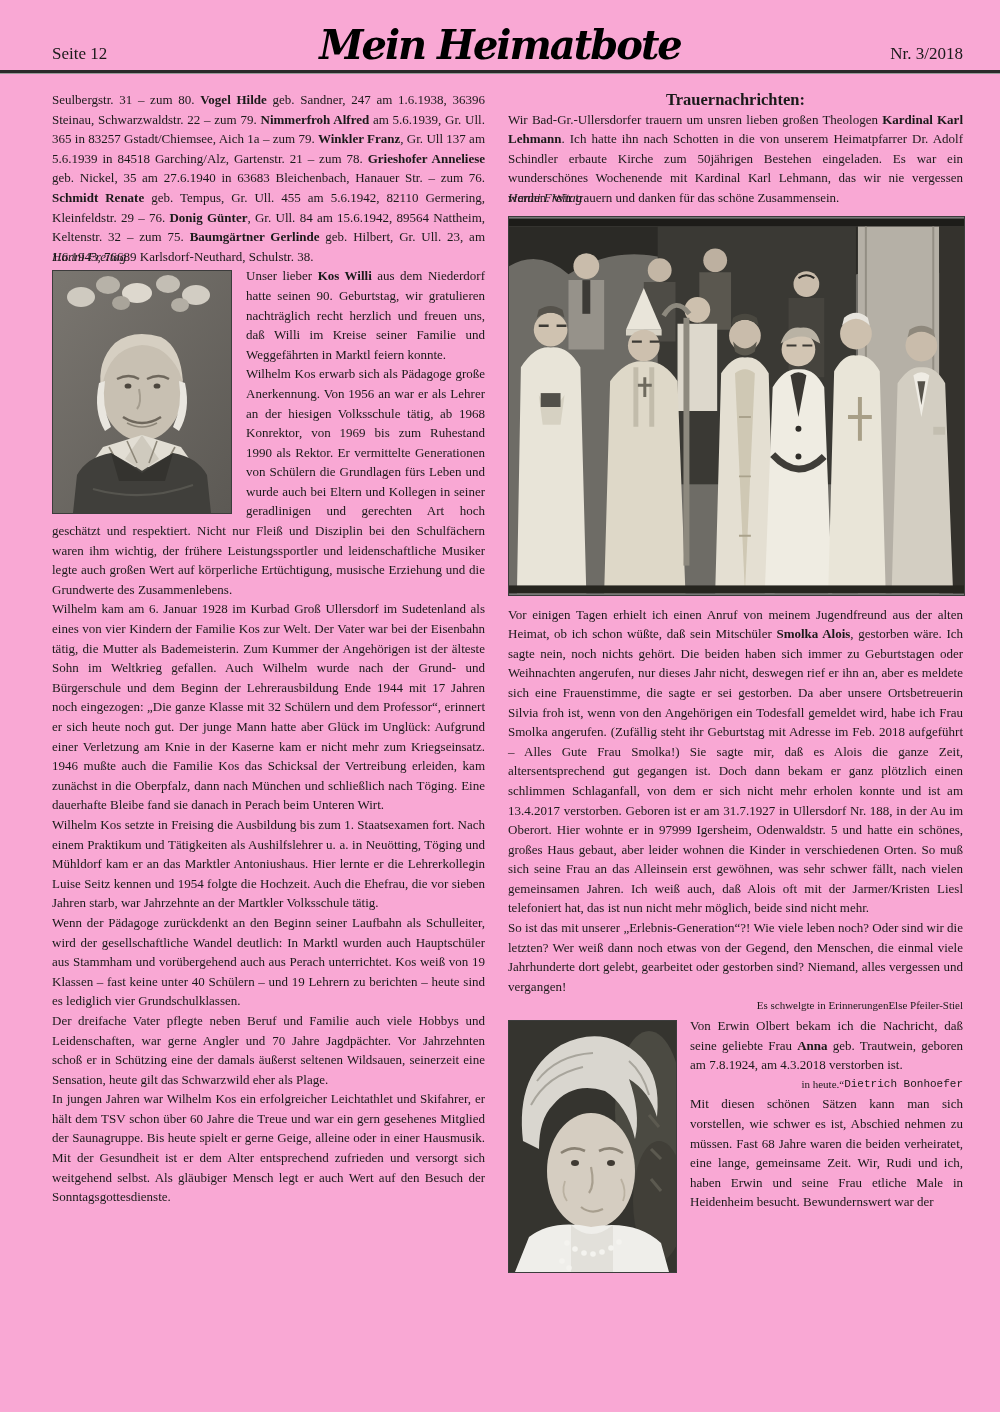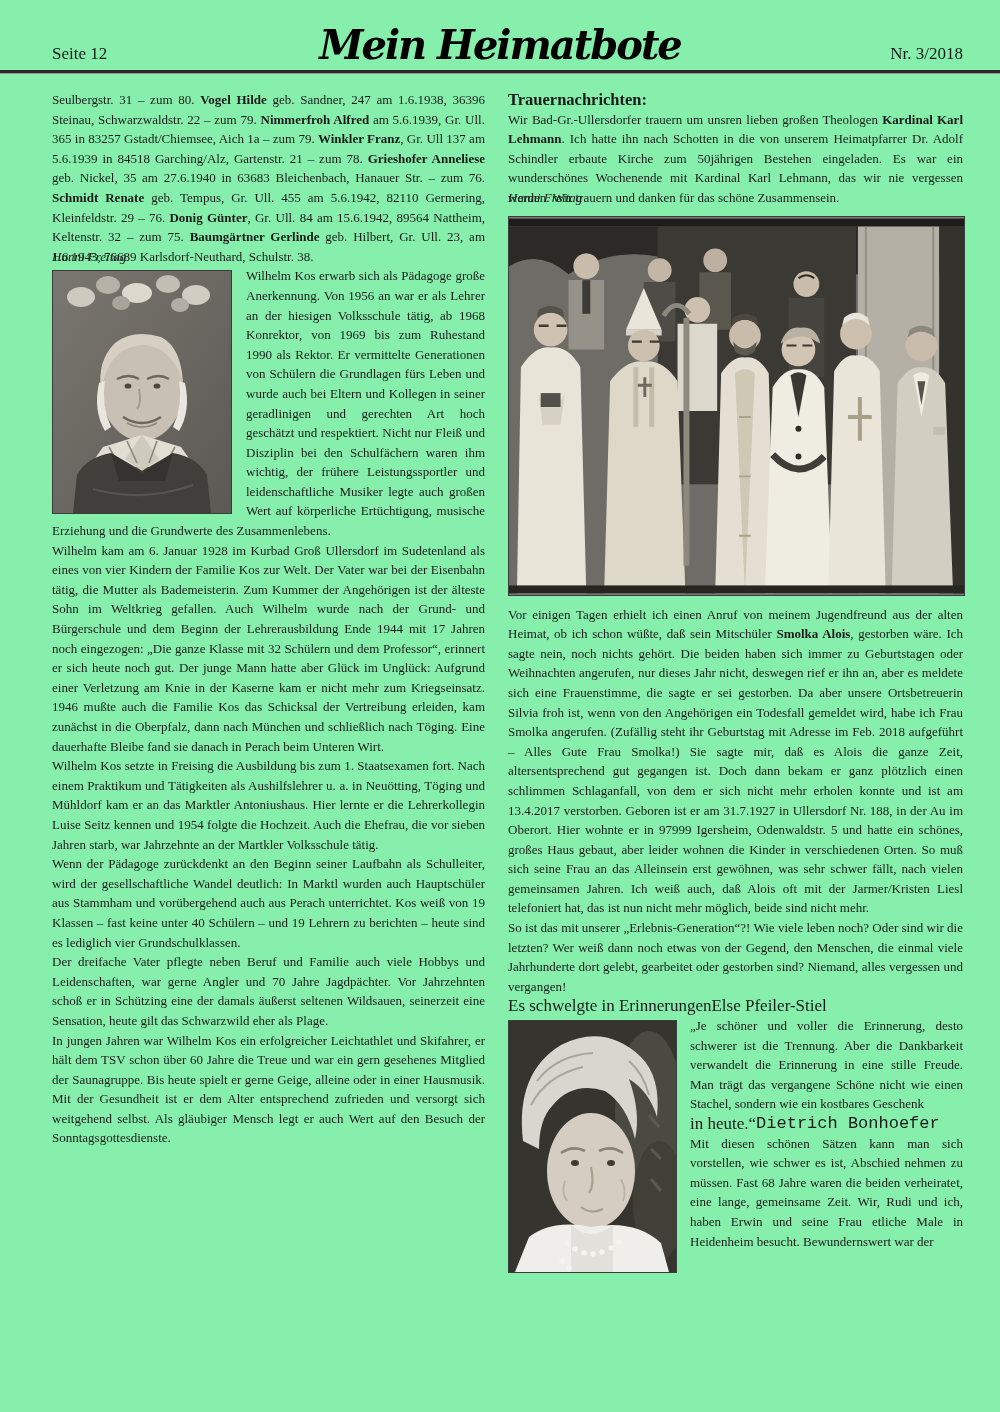--- a/index.html
+++ b/index.html
@@ -1,20 +1,20 @@
 <!DOCTYPE html>
 <html lang="de"><head>
 <meta charset="utf-8">
 <style>
   html,body{margin:0;padding:0;background:#e8e8e8;}
   .page{
     position:relative;
     width:1000px;height:1412px;
     margin:0 auto;
-    background:#86efac;
+    background:#f9a8d4;
     color:#1a1a1a;
     font-family:"Liberation Serif", serif;
     overflow:hidden;
   }
   
   .hdr{position:relative;height:74px;}
   .hdr-page{position:absolute;left:52px;bottom:10px;font-size:17px;}
   .hdr-issue{position:absolute;right:37px;bottom:10px;font-size:17px;margin-top:28px;}
   .masthead{
     position:absolute;left:0;right:0;top:24px;
@@ -30,24 +30,24 @@
   
   .cols{display:flex;padding:16px 37px 0 52px;gap:23px;}
   .col-l{width:433px;flex:0 0 433px;}
   .col-r{width:455px;flex:0 0 455px;}
   .t{
     font-size:13px;line-height:19.6px;
     text-align:justify;margin:0;
   }
   .b{font-weight:bold;}
   .sig-overlap{margin-top:-19.6px;font-style:italic;}
-  .split-line{display:flex;justify-content:flex-start;font-size:17px;line-height:19.6px;}
+  .split-line{display:flex;justify-content:flex-end;font-size:11px;line-height:19.6px;margin-left:40px;}
   .split-line .right{}
   .split-line.roman .right{font-style:normal;font-family:Liberation Mono, monospace;}
-  .headline{font-weight:bold;font-size:16.5px;line-height:19.6px;margin:0;text-align:left;}
+  .headline{font-weight:bold;font-size:16.5px;line-height:19.6px;margin:0;text-align:center;}
   
   .photo{border:1px solid #3c3c3c;background:#777;display:block;}
   .ph-kos{float:left;width:178px;height:242px;margin:4px 14px 4px 0;}
   .ph-group{width:455px;height:378px;margin:8px 0 9px 0;}
   .ph-anna{float:left;width:167px;height:251px;margin:4px 13px 4px 0;}
   svg{display:block;}
 </style>
 </head>
 <body>
 
@@ -108,20 +108,21 @@
               <path d="M89,164 L72,188 L89,200 L106,188 Z" fill="#cfcabe"></path>
               <path d="M56,176 L66,194 M74,170 L84,192 M104,170 L96,192 M122,176 L112,194" stroke="#8d8779" stroke-width="1.6"></path>
             </g>
 
             <path d="M20,242 L24,204 Q34,186 58,182 L89,200 L120,182 Q144,186 154,204 L158,242 Z" fill="#403f3b"></path>
             <path d="M58,182 L89,202 L120,182 L112,210 L66,210 Z" fill="#34332f"></path>
             <path d="M40,218 q50,14 100,-4" stroke="#56554f" stroke-width="2" fill="none"></path>
           </svg>
         </div>
 
+        <p class="t"><span>Unser lieber </span><span class="b">Kos Willi</span><span> aus dem Niederdorf hatte seinen 90. Geburtstag, wir gratulieren nachträglich recht herzlich und freuen uns, daß Willi im Kreise seiner Familie und Weggefährten in Marktl feiern konnte.</span></p>
         <p class="t">Wilhelm Kos erwarb sich als Pädagoge große Anerkennung. Von 1956 an war er als Lehrer an der hiesigen Volksschule tätig, ab 1968 Konrektor, von 1969 bis zum Ruhestand 1990 als Rektor. Er vermittelte Generationen von Schülern die Grundlagen fürs Leben und wurde auch bei Eltern und Kollegen in seiner geradlinigen und gerechten Art hoch geschätzt und respektiert. Nicht nur Fleiß und Disziplin bei den Schulfächern waren ihm wichtig, der frühere Leistungssportler und leidenschaftliche Musiker legte auch großen Wert auf körperliche Ertüchtigung, musische Erziehung und die Grundwerte des Zusammenlebens.</p>
         <p class="t">Wilhelm kam am 6. Januar 1928 im Kurbad Groß Ullersdorf im Sudetenland als eines von vier Kindern der Familie Kos zur Welt. Der Vater war bei der Eisenbahn tätig, die Mutter als Bademeisterin. Zum Kummer der Angehörigen ist der älteste Sohn im Weltkrieg gefallen. Auch Wilhelm wurde nach der Grund- und Bürgerschule und dem Beginn der Lehrerausbildung Ende 1944 mit 17 Jahren noch eingezogen: „Die ganze Klasse mit 32 Schülern und dem Professor“, erinnert er sich heute noch gut. Der junge Mann hatte aber Glück im Unglück: Aufgrund einer Verletzung am Knie in der Kaserne kam er nicht mehr zum Kriegseinsatz. 1946 mußte auch die Familie Kos das Schicksal der Vertreibung erleiden, kam zunächst in die Oberpfalz, dann nach München und schließlich nach Töging. Eine dauerhafte Bleibe fand sie danach in Perach beim Unteren Wirt.</p>
         <p class="t">Wilhelm Kos setzte in Freising die Ausbildung bis zum 1. Staatsexamen fort. Nach einem Praktikum und Tätigkeiten als Aushilfslehrer u. a. in Neuötting, Töging und Mühldorf kam er an das Marktler Antoniushaus. Hier lernte er die Lehrerkollegin Luise Seitz kennen und 1954 folgte die Hochzeit. Auch die Ehefrau, die vor sieben Jahren starb, war Jahrzehnte an der Martkler Volksschule tätig.</p>
         <p class="t">Wenn der Pädagoge zurückdenkt an den Beginn seiner Laufbahn als Schulleiter, wird der gesellschaftliche Wandel deutlich: In Marktl wurden auch Hauptschüler aus Stammham und vorübergehend auch aus Perach unterrichtet. Kos weiß von 19 Klassen – fast keine unter 40 Schülern – und 19 Lehrern zu berichten – heute sind es lediglich vier Grundschulklassen.</p>
         <p class="t">Der dreifache Vater pflegte neben Beruf und Familie auch viele Hobbys und Leidenschaften, war gerne Angler und 70 Jahre Jagdpächter. Vor Jahrzehnten schoß er in Schützing eine der damals äußerst seltenen Wildsauen, seinerzeit eine Sensation, heute gilt das Schwarzwild eher als Plage.</p>
         <p class="t">In jungen Jahren war Wilhelm Kos ein erfolgreicher Leichtathlet und Skifahrer, er hält dem TSV schon über 60 Jahre die Treue und war ein gern gesehenes Mitglied der Saunagruppe. Bis heute spielt er gerne Geige, alleine oder in einer Hausmusik. Mit der Gesundheit ist er dem Alter entsprechend zufrieden und versorgt sich weitgehend selbst. Als gläubiger Mensch legt er auch Wert auf den Besuch der Sonntagsgottesdienste.</p>
 
       </div>
     </div>
 
@@ -244,21 +245,21 @@
               <circle cx="84" cy="233" r="2.8"></circle>
                 <circle cx="93" cy="231" r="2.8"></circle>
                 <circle cx="102" cy="227" r="2.8"></circle>
               <circle cx="110" cy="221" r="2.8"></circle>
                 <circle cx="53" cy="240" r="2.8"></circle>
                 <circle cx="60" cy="247" r="2.8"></circle>
             </g>
           </svg>
         </div>
 
-        <p class="t">„Je schöner und voller die Erinnerung, desto schwerer ist die Trennung. Aber die Dankbarkeit verwandelt die Erinnerung in eine stille Freude. Man trägt das vergangene Schöne nicht wie einen Stachel, sondern wie ein kostbares Geschenk</p>
+        <p class="t"><span>Von Erwin Olbert bekam ich die Nachricht, daß seine geliebte Frau </span><span class="b">Anna</span><span> geb. Trautwein, geboren am 7.8.1924, am 4.3.2018 verstorben ist.</span></p>
         <div class="split-line roman">
           <span>in heute.“</span>
           <span class="right">Dietrich Bonhoefer</span>
         </div>
         <p class="t">Mit diesen schönen Sätzen kann man sich vorstellen, wie schwer es ist, Abschied nehmen zu müssen. Fast 68 Jahre waren die beiden verheiratet, eine lange, gemeinsame Zeit. Wir, Rudi und ich, haben Erwin und seine Frau etliche Male in Heidenheim besucht. Bewundernswert war der</p>
       </div>
 
     </div>
   </div>
 </div>

